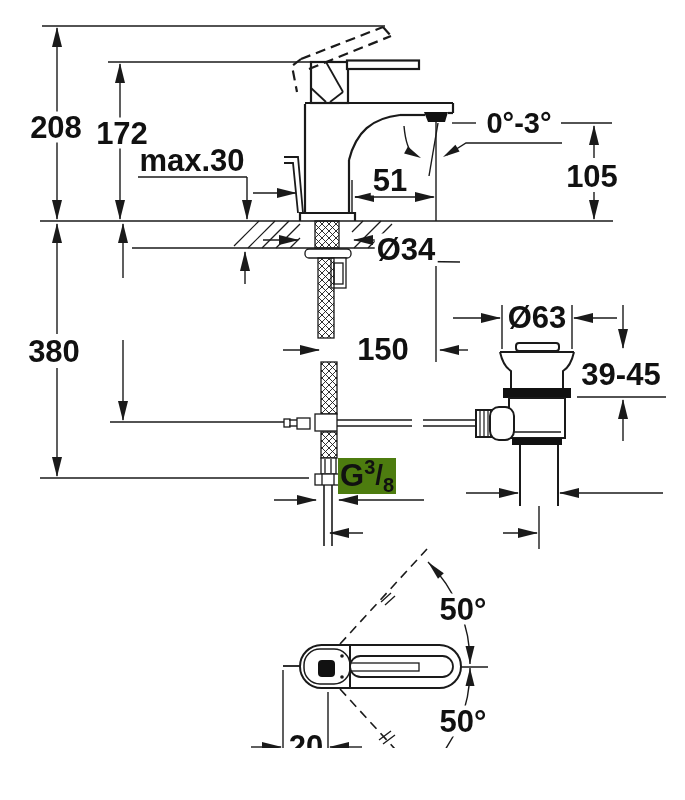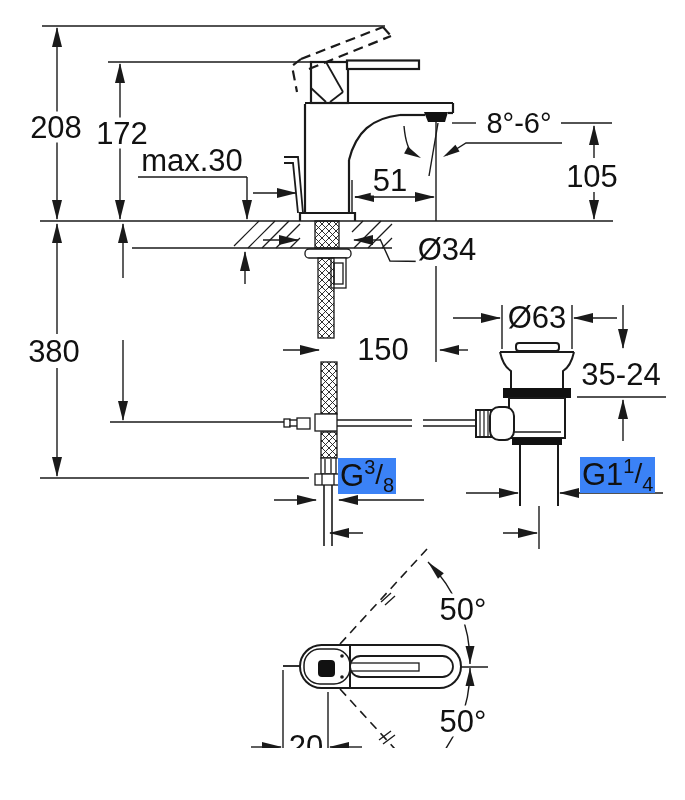--- a/index.html
+++ b/index.html
@@ -1,22 +1,22 @@
 <!DOCTYPE html>
 <html><head>
 <meta charset="utf-8">
 <style>
   html,body{margin:0;padding:0;background:#fff;}
   #stage{position:relative;width:685px;height:748px;background:#fff;overflow:hidden;
-         font-family:"Liberation Sans", sans-serif;color:#111;}
+         font-family:"Liberation Sans", sans-serif;color:#111;font-weight:bold;}
   #drawing-svg{position:absolute;left:0;top:0;}
   .dim{position:absolute;transform:translate(-50%,-50%);font-size:31px;line-height:1.0;
        white-space:nowrap;color:#111;text-align:center;background:#fff;padding:0 2px;}
   .dim.small{font-size:29px;}
-  .thread{position:absolute;white-space:nowrap;font-size:31px;background:#3b82f6;padding:0 2px;}
+  .thread{position:absolute;white-space:nowrap;font-size:31px;background:#4d7c0f;padding:0 2px;}
   .frac-sup{font-size:20px;position:relative;top:-12px;}
   .frac-slash{font-size:28px;position:relative;top:-2px;}
   .frac-sub{font-size:20px;position:relative;top:6px;}
   .twoline{line-height:31px;}
 </style>
 </head>
 <body>
 
 <div id="stage">
 
@@ -238,32 +238,29 @@
     <polygon points="428,562 443.8,573.2 438,578.7" fill="#1a1a1a" stroke="none"></polygon>
     <polygon points="470,668 465.5,686 474.5,686" fill="#1a1a1a" stroke="none"></polygon>
     <polygon points="428,770 443.8,758.8 438,753.4" fill="#1a1a1a" stroke="none"></polygon>
   </g>
 </svg>
 
   <div class="dim" style="left:56px;top:127px">208</div>
   <div class="dim" style="left:122px;top:133px">172</div>
   <div class="dim" style="left:192px;top:160px">max.30</div>
   <div class="dim" style="left:390px;top:180px">51</div>
-  <div class="dim small" style="left:519px;top:123px">8°-6°</div>
+  <div class="dim small" style="left:519px;top:123px">0°-3°</div>
   <div class="dim" style="left:592px;top:176px">105</div>
-  <div class="dim" style="left:447px;top:249px">Ø34</div>
+  <div class="dim" style="left:406px;top:249px">Ø34</div>
   <div class="dim" style="left:54px;top:351px">380</div>
   <div class="dim" style="left:383px;top:349px">150</div>
   <div class="dim" style="left:537px;top:317px">Ø63</div>
-  <div class="dim" style="left:621px;top:374px">35-24</div>
+  <div class="dim" style="left:621px;top:374px">39-45</div>
 
   <div class="thread" style="left:338px;top:458px">
     <span>G</span><span class="frac-sup">3</span><span class="frac-slash">/</span><span class="frac-sub">8</span>
   </div>
-  <div class="thread" style="left:580px;top:457px">
-    <span>G1</span><span class="frac-sup">1</span><span class="frac-slash">/</span><span class="frac-sub">4</span>
-  </div>
 
   <div class="dim" style="left:463px;top:609px">50°</div>
   <div class="dim" style="left:463px;top:721px">50°</div>
   <div class="dim" style="left:306px;top:746px">20</div>
 
 </div>
 
 </body></html>

